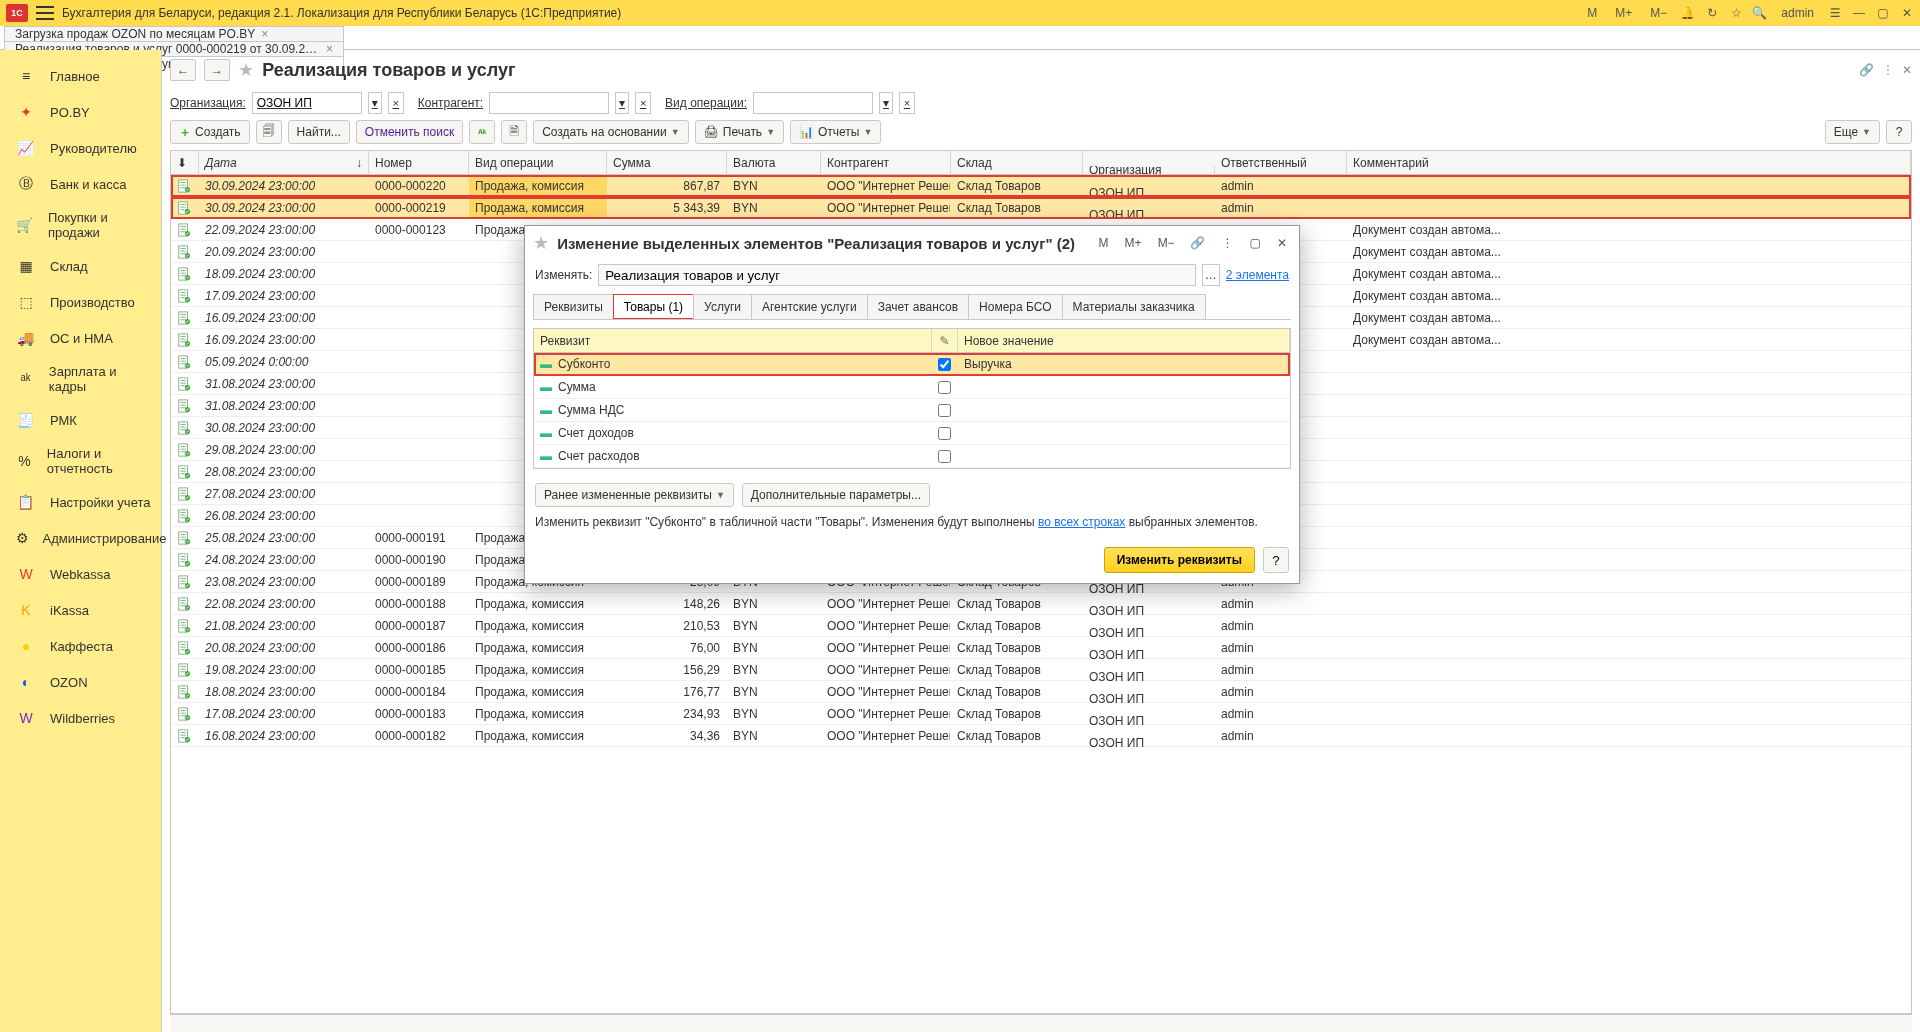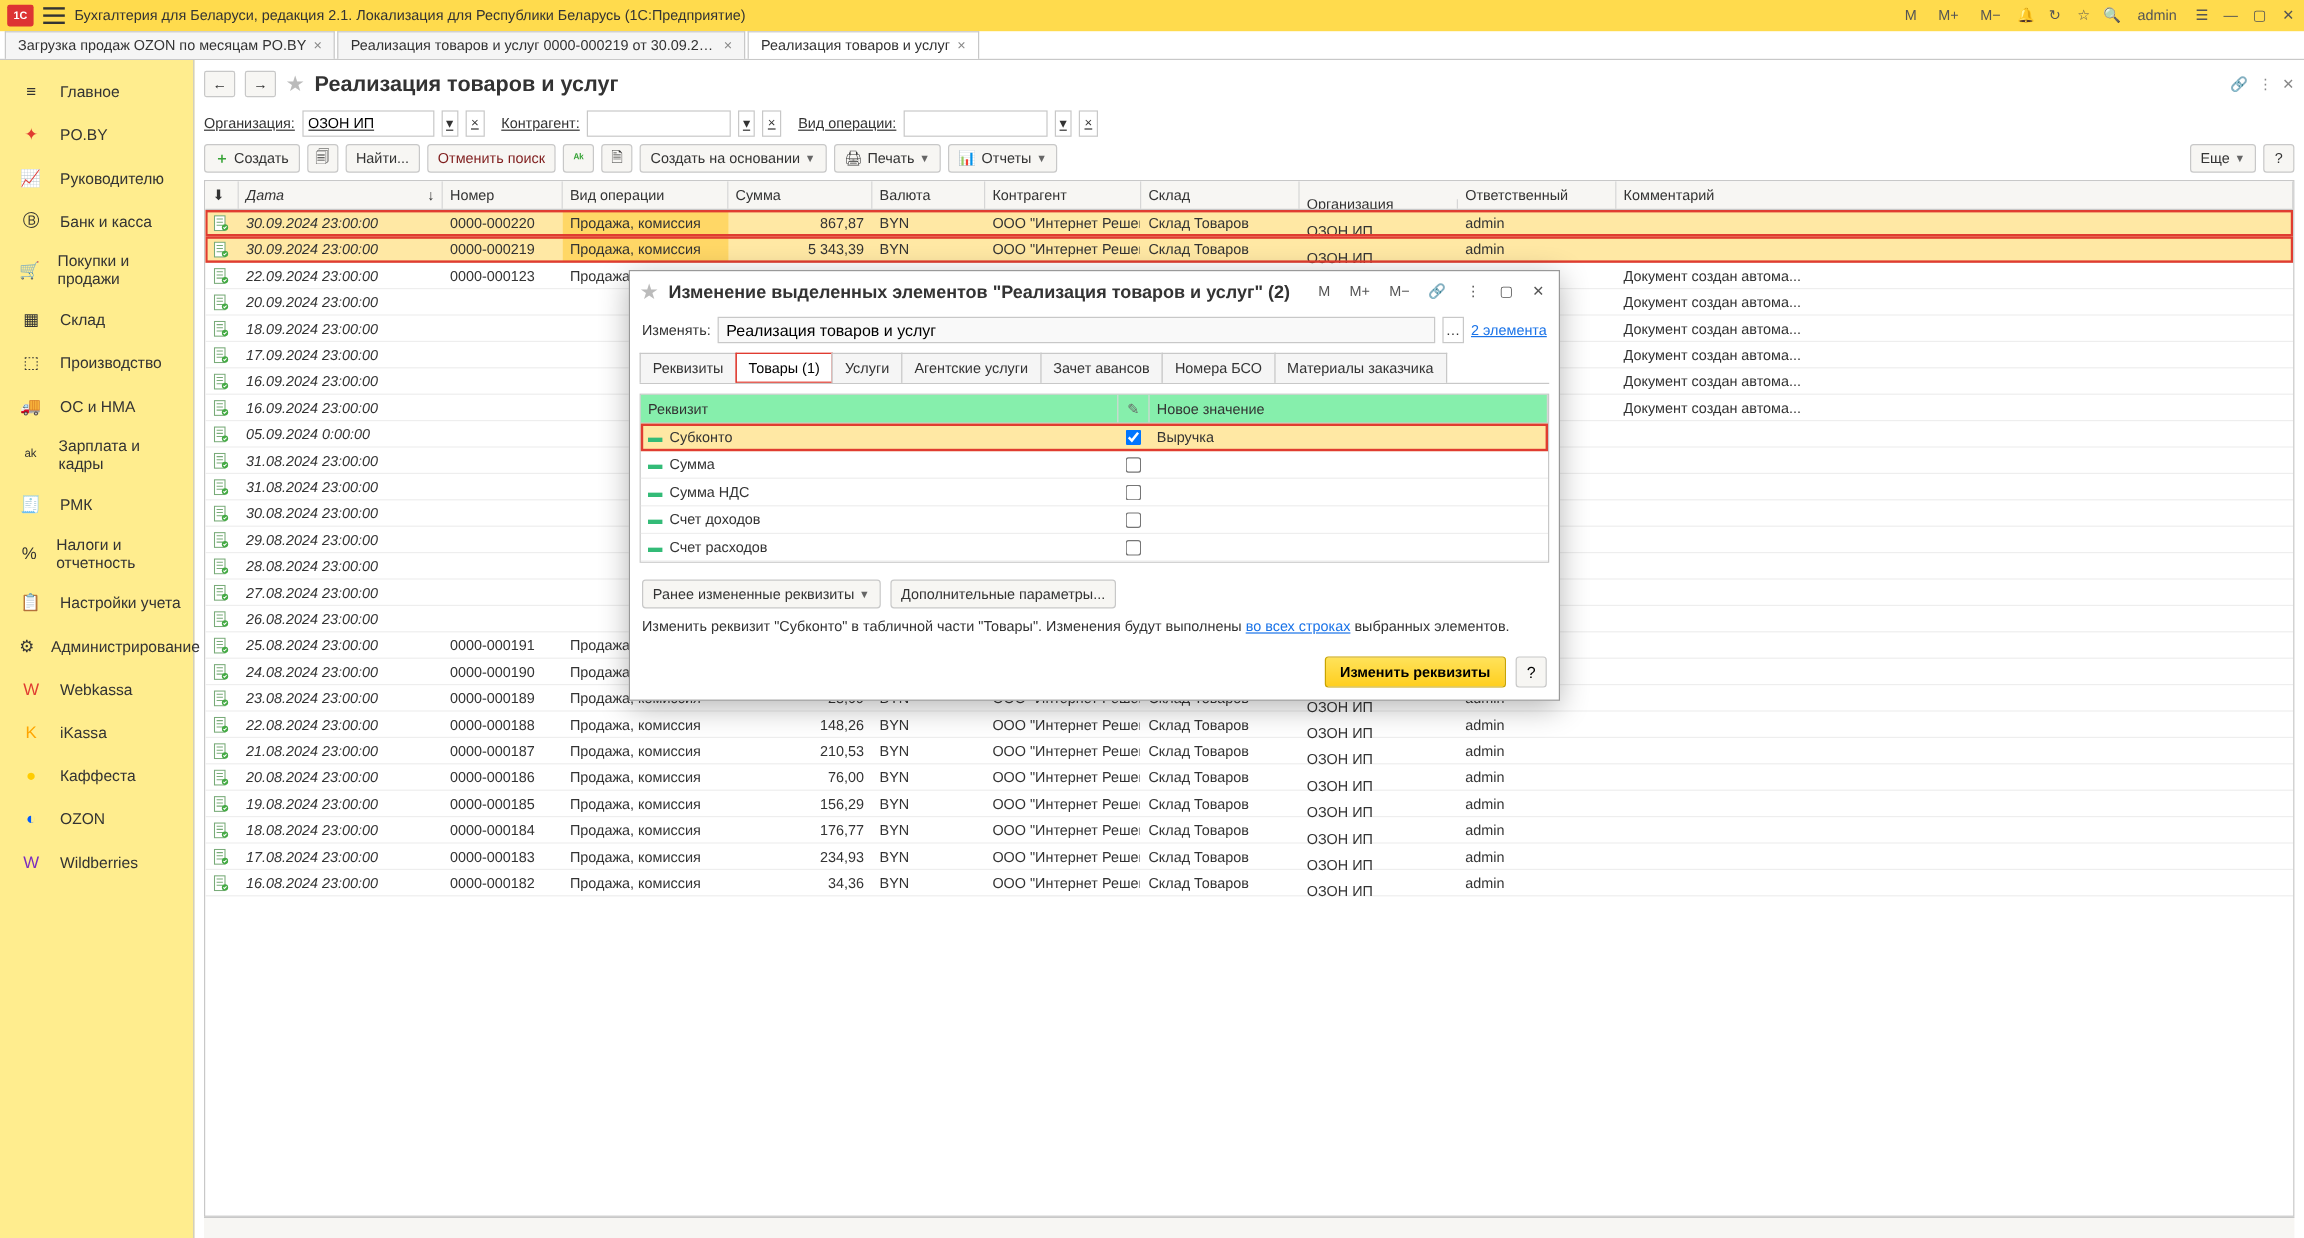--- a/index.html
+++ b/index.html
@@ -25,21 +25,21 @@
 .titlebar{height:26px;background:var(--yellow-header);display:flex;align-items:center;padding:0 6px;gap:8px;}
 .logo{width:22px;height:18px;background:#d33;color:#fff;font-weight:bold;font-size:9px;display:flex;align-items:center;justify-content:center;border-radius:2px;}
 .hamburger{width:18px;height:14px;display:flex;flex-direction:column;justify-content:space-between;cursor:pointer;}
 .hamburger span{height:2px;background:#333;}
 .titlebar-title{flex:0 0 auto;font-size:12px;}
 .titlebar-right{margin-left:auto;display:flex;align-items:center;gap:10px;}
 .tb-btn{cursor:pointer;font-size:12px;color:#555;padding:2px 4px;}
 .tb-icon{width:14px;height:14px;display:inline-flex;align-items:center;justify-content:center;}
 
 
-.tabbar{height:24px;border-bottom:1px solid var(--border);display:flex;align-items:stretch;padding-left:4px;}
+.tabbar{height:24px;border-bottom:1px solid var(--border);display:flex;align-items:stretch;padding-left:4px;flex-direction:column;}
 .tabbar .tab{display:flex;align-items:center;gap:6px;padding:0 10px;border:1px solid var(--border);border-bottom:none;margin-right:2px;background:#f5f5f5;font-size:12px;cursor:pointer;max-width:340px;}
 .tabbar .tab.active{background:#fff;}
 .tabbar .tab-close{color:#888;font-size:12px;}
 .tabbar .tab-label{overflow:hidden;text-overflow:ellipsis;white-space:nowrap;}
 
 
 .mainrow{display:flex;height:calc(1032px - 26px - 24px);}
 .sidebar{width:162px;background:var(--sidebar-bg);border-right:1px solid var(--border);padding-top:8px;}
 .side-item{display:flex;align-items:center;gap:14px;padding:8px 10px 8px 16px;cursor:pointer;font-size:13px;}
 .side-icon{width:20px;height:20px;display:flex;align-items:center;justify-content:center;font-size:14px;}
@@ -58,21 +58,21 @@
 .filters label{font-size:12px;}
 .filters .inp{height:22px;border:1px solid var(--border);background:#fff;padding:0 4px;font-size:12px;}
 .filters .dd{width:14px;text-align:center;border-left:none;height:22px;border:1px solid var(--border);display:flex;align-items:center;justify-content:center;cursor:pointer;}
 .filters .clear{width:16px;height:22px;border:1px solid var(--border);display:flex;align-items:center;justify-content:center;cursor:pointer;font-size:11px;}
 
 
 .toolbar{display:flex;align-items:center;gap:6px;margin-bottom:6px;}
 .tbtn{height:24px;border:1px solid var(--border);background:var(--btn-bg);padding:0 8px;display:flex;align-items:center;gap:4px;cursor:pointer;border-radius:3px;font-size:12px;}
 .tbtn.icon-only{width:26px;padding:0;justify-content:center;}
 .tbtn .dd-caret{font-size:9px;color:#666;}
-.tbtn.disabled{color:#7f1d1d;cursor:default;}
+.tbtn.disabled{color:#4c1d95;cursor:default;}
 .toolbar-right{margin-left:auto;display:flex;gap:6px;}
 
 
 .grid{flex:1;border:1px solid var(--border);overflow:hidden;position:relative;}
 .gridhead{display:flex;background:#f7f6f3;border-bottom:1px solid var(--border);height:24px;}
 .gh{border-right:1px solid var(--border-light);padding:4px 6px;font-size:12px;display:flex;align-items:center;overflow:hidden;}
 .gridbody{position:absolute;top:24px;bottom:0;left:0;right:0;overflow-y:auto;}
 .grow{display:flex;height:22px;border-bottom:1px solid #eee;align-items:center;cursor:pointer;}
 .grow.sel{background:#ffe8a4;}
 .grow.hl{outline:2px solid var(--accent-border);outline-offset:-2px;justify-content:center;}
@@ -99,21 +99,21 @@
 .modal-head{display:flex;align-items:center;gap:8px;padding:6px 8px;}
 .modal-title{font-size:15px;font-weight:bold;flex:1;}
 .mh-btn{cursor:pointer;font-size:12px;color:#555;padding:2px 4px;}
 .modal-row{display:flex;align-items:center;gap:6px;padding:4px 10px;}
 .modal-row .inp{flex:1;height:22px;border:1px solid var(--border);padding:0 6px;background:#f9f9f9;}
 .modal-link{color:var(--link);text-decoration:underline;cursor:pointer;}
 .mtabs{display:flex;border-bottom:1px solid var(--border);margin:4px 8px 0 8px;}
 .mtab{padding:5px 10px;border:1px solid var(--border);border-bottom:none;margin-right:-1px;background:#f5f5f5;cursor:pointer;font-size:12px;}
 .mtab.active{background:#fff;border-color:#e03c31;color:#000;outline:1px solid #e03c31;outline-offset:-1px;}
 .mgrid{margin:8px;border:1px solid var(--border);}
-.mgh{display:flex;background:#86efac;border-bottom:1px solid var(--border);height:24px;}
+.mgh{display:flex;background:#fef9c3;border-bottom:1px solid var(--border);height:24px;}
 .mgh .h{padding:4px 6px;font-size:12px;border-right:1px solid var(--border-light);display:flex;align-items:center;}
 .mcol-rek{width:398px;flex:0 0 398px;}
 .mcol-chk{width:26px;flex:0 0 26px;justify-content:center;}
 .mcol-val{flex:1;}
 .mrow{display:flex;height:23px;border-bottom:1px solid #eee;align-items:center;}
 .mrow.sel{background:#ffe8a4;outline:2px solid #e03c31;outline-offset:-2px;}
 .mc{padding:0 6px;font-size:12px;border-right:1px solid transparent;display:flex;align-items:center;height:100%;}
 .mc .tree-ic{color:#3b7;margin-right:6px;}
 .mc.chk{justify-content:center;}
 .mc.chk input{margin:0;}

